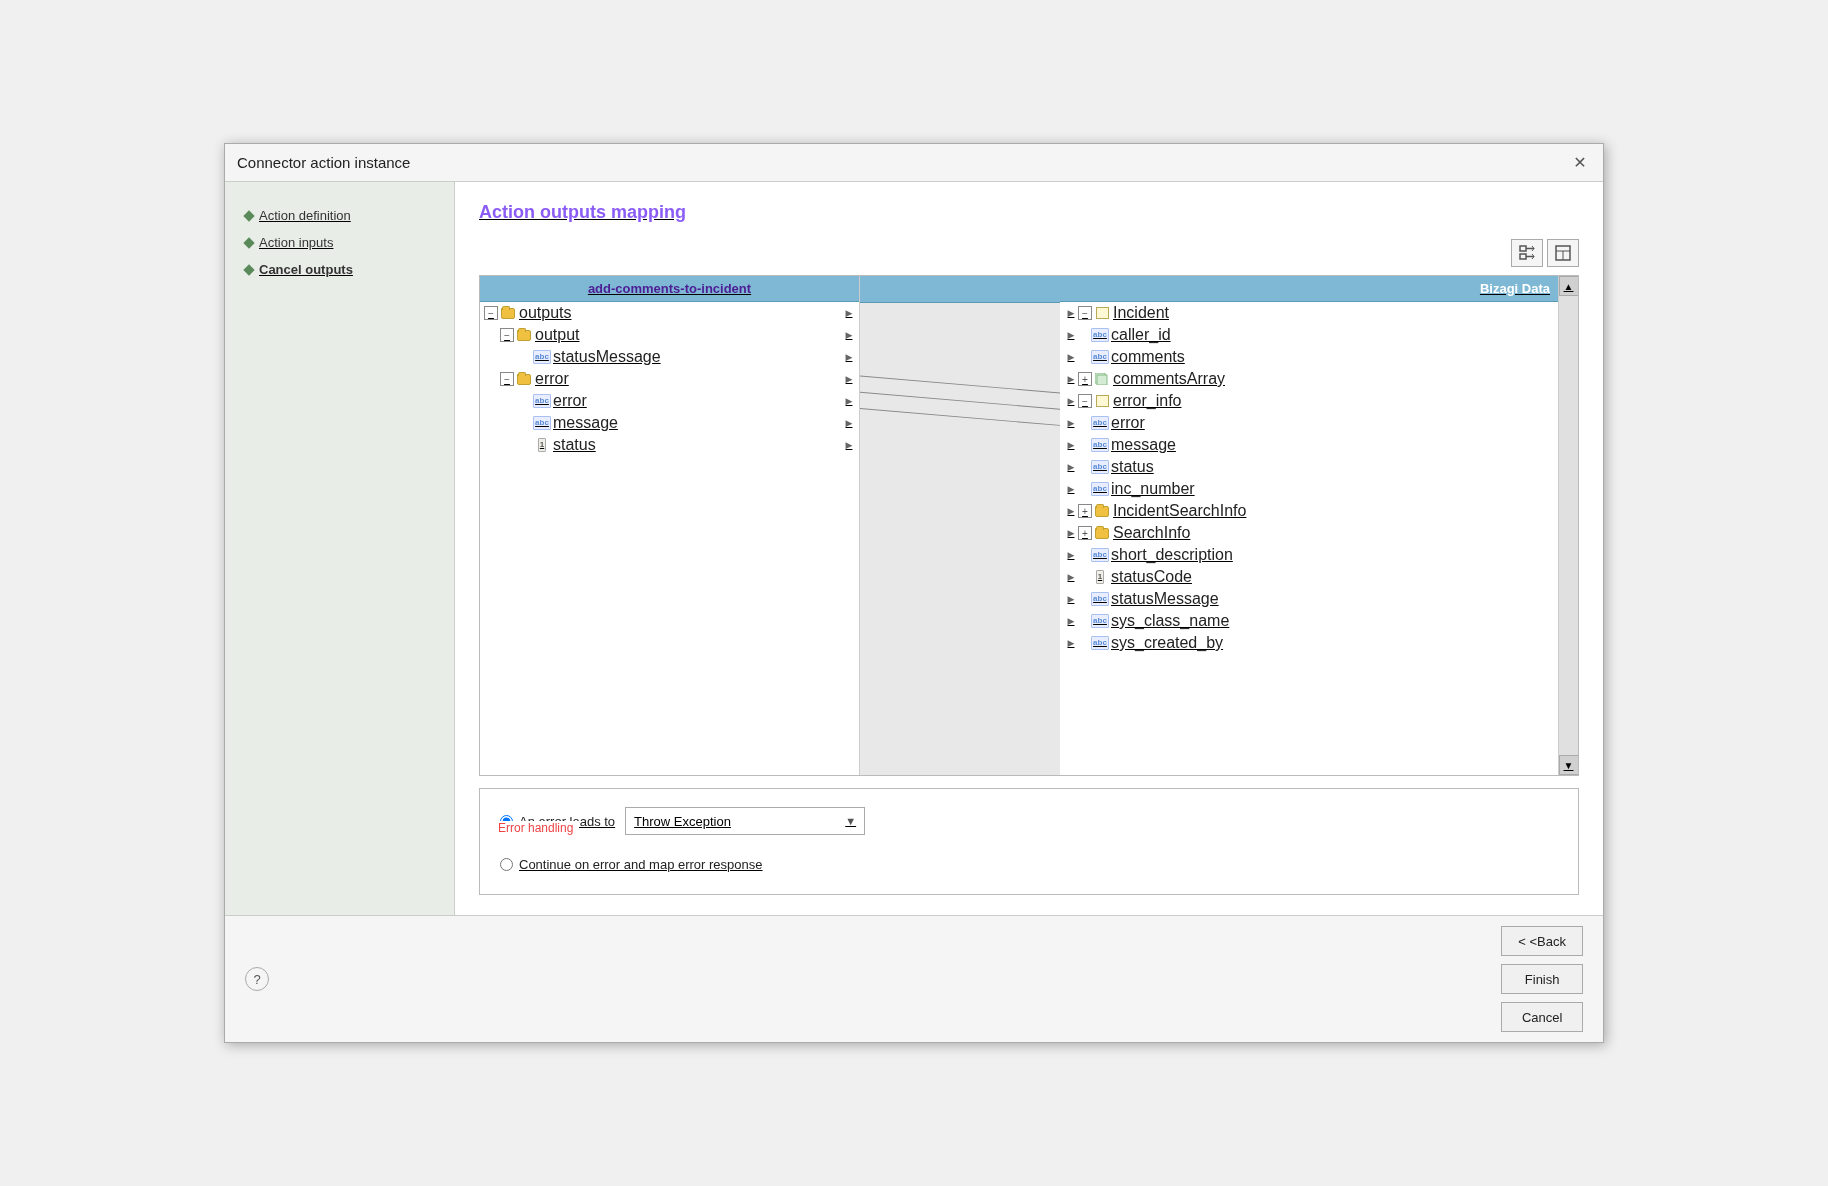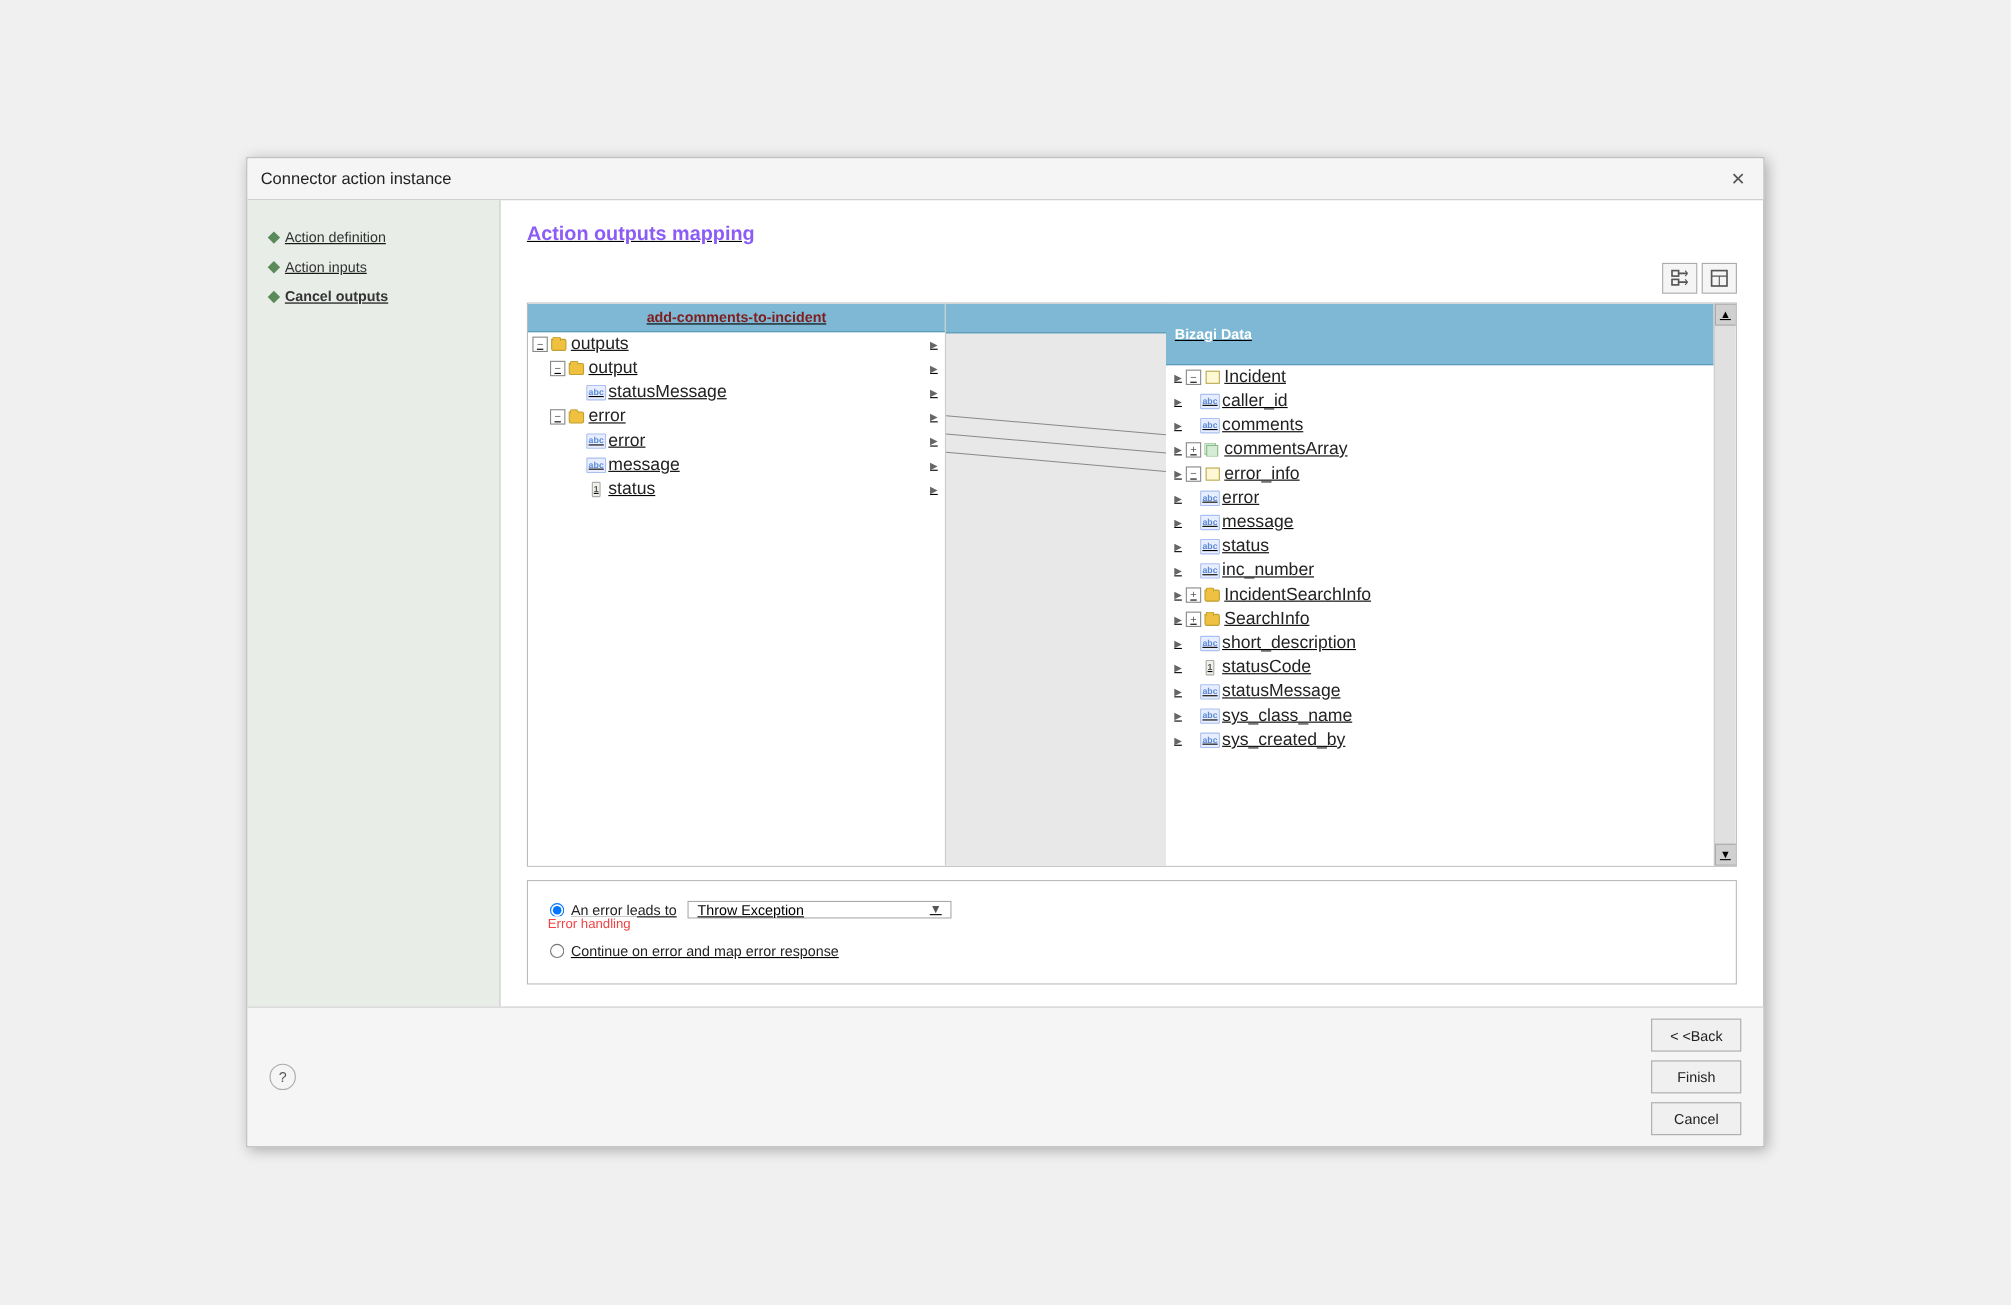--- a/index.html
+++ b/index.html
@@ -118,21 +118,21 @@
     }
     .tree-panel {
       width: 380px;
       border-right: 1px solid #ccc;
       overflow-y: auto;
       overflow-x: hidden;
       background: #fff;
     }
     .tree-panel-header {
       background: #7eb8d4;
-      color: #7f1d1d;
+      color: #4c1d95;
       text-align: center;
       padding: 5px 8px;
       font-weight: bold;
       font-size: 13px;
       border-bottom: 1px solid #5a9ab5;
     }
     .middle-panel {
       width: 200px;
       background: #e8e8e8;
       position: relative;
@@ -140,22 +140,22 @@
     }
     .bizagi-panel {
       flex: 1;
       overflow-y: auto;
       overflow-x: hidden;
       background: #fff;
     }
     .bizagi-panel-header {
       background: #7eb8d4;
       color: #fff;
-      text-align: left;
-      padding: 20px 8px;
+      text-align: right;
+      padding: 5px 8px;
       font-weight: bold;
       font-size: 13px;
       border-bottom: 1px solid #5a9ab5;
     }
     .scroll-right {
       width: 20px;
       background: #e0e0e0;
       border-left: 1px solid #ccc;
       display: flex;
       flex-direction: column;
@@ -295,21 +295,21 @@
       flex-direction: column;
       gap: 10px;
     }
     .radio-label {
       display: flex;
       gap: 6px;
       font-size: 13px;
       color: #222;
     }
     .dropdown-error {
-      height: 16px;
+      height: 28px;
       width: 240px;
       border: 1px solid #aaa;
       background: #fff;
       padding: 0 8px;
       font-size: 13px;
       display: flex;
       align-items: center;
       justify-content: space-between;
       cursor: pointer;
     }

